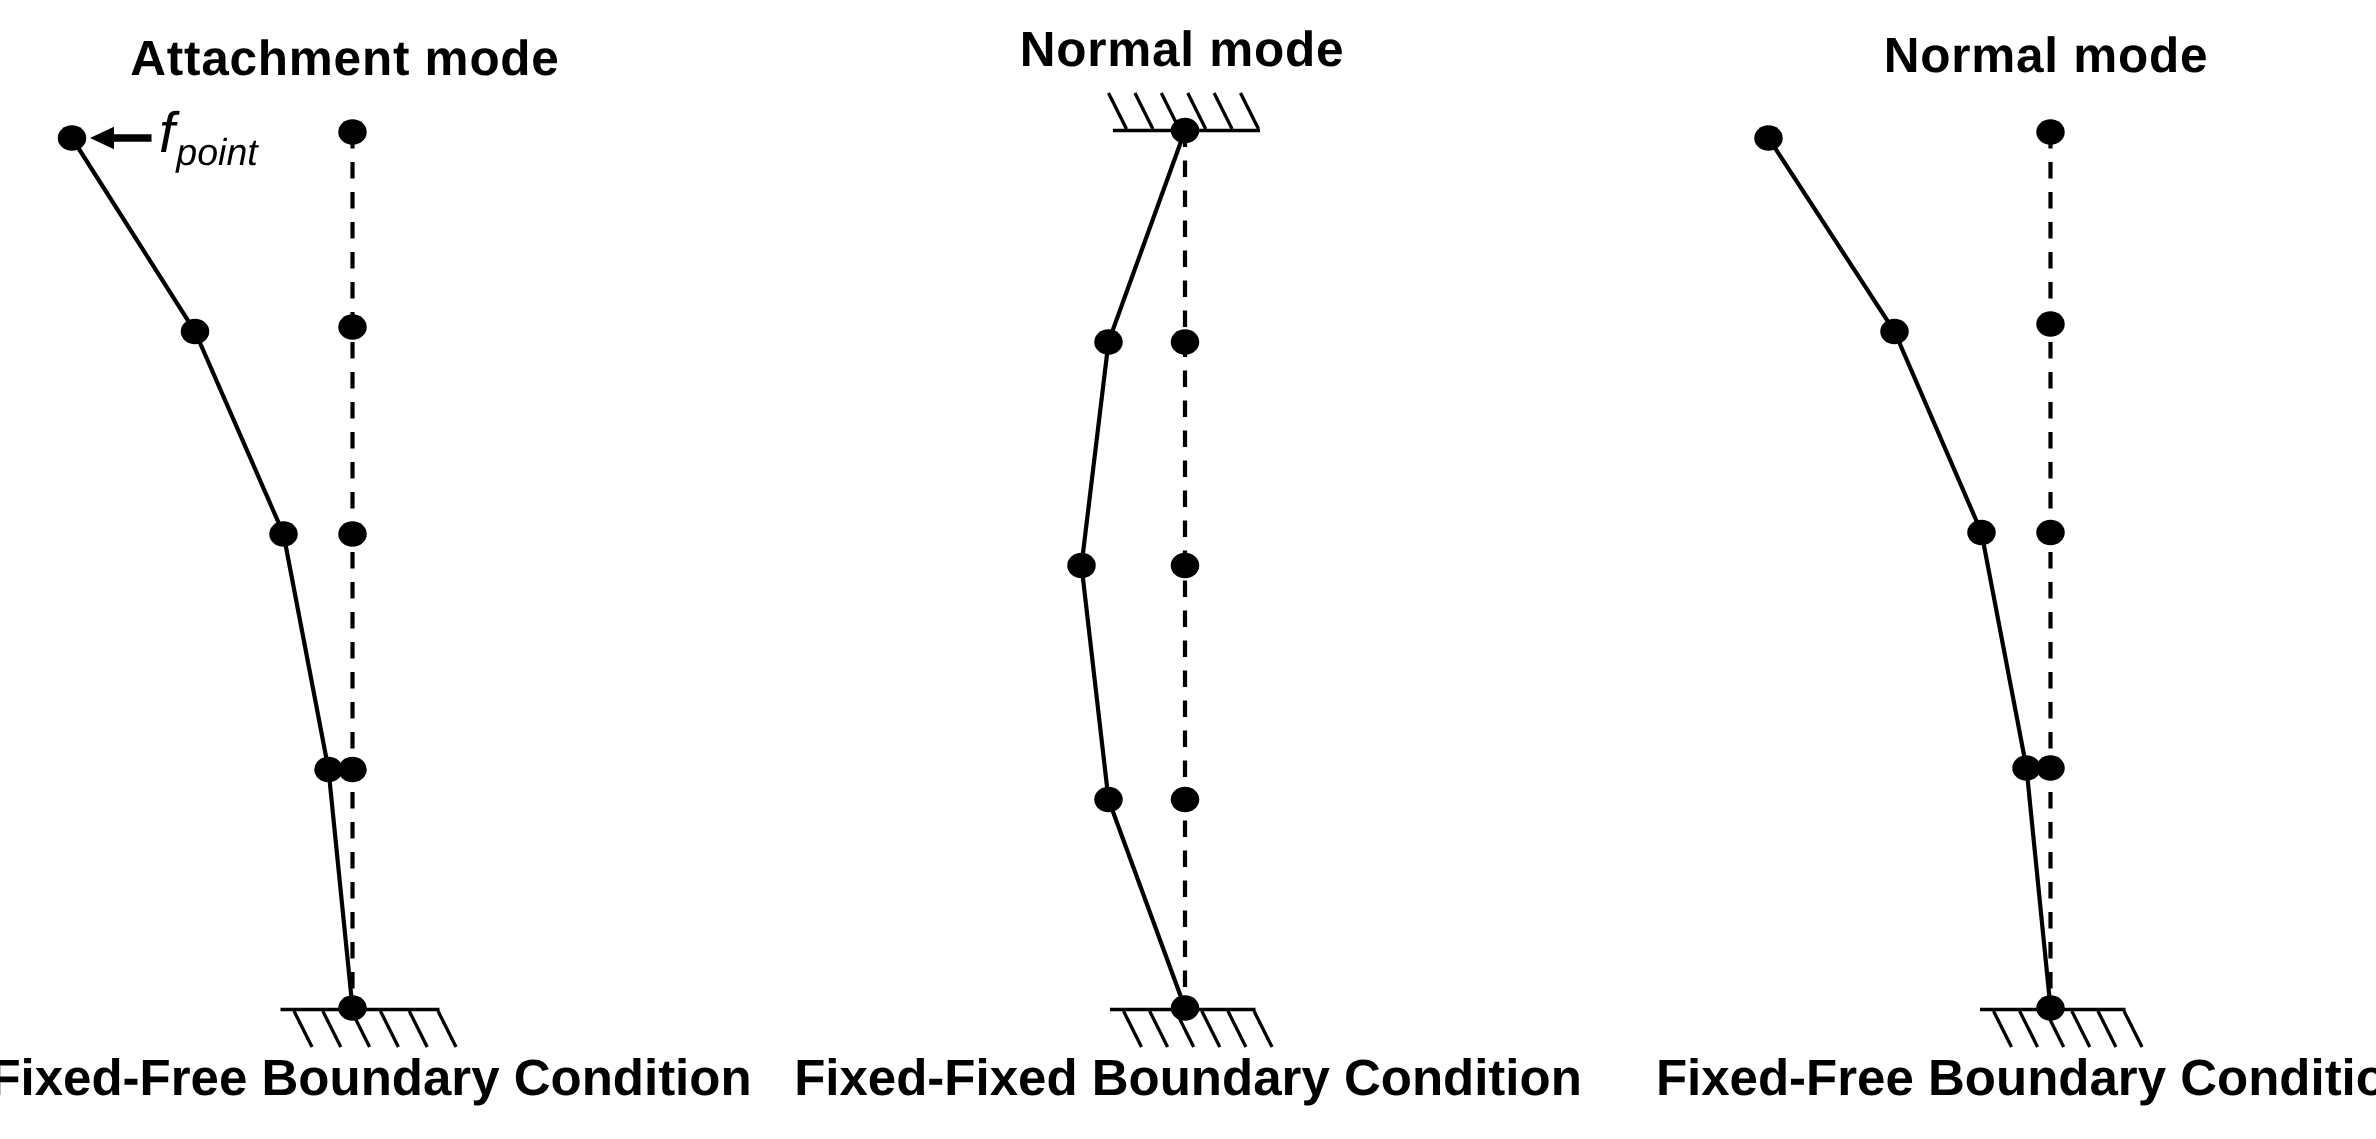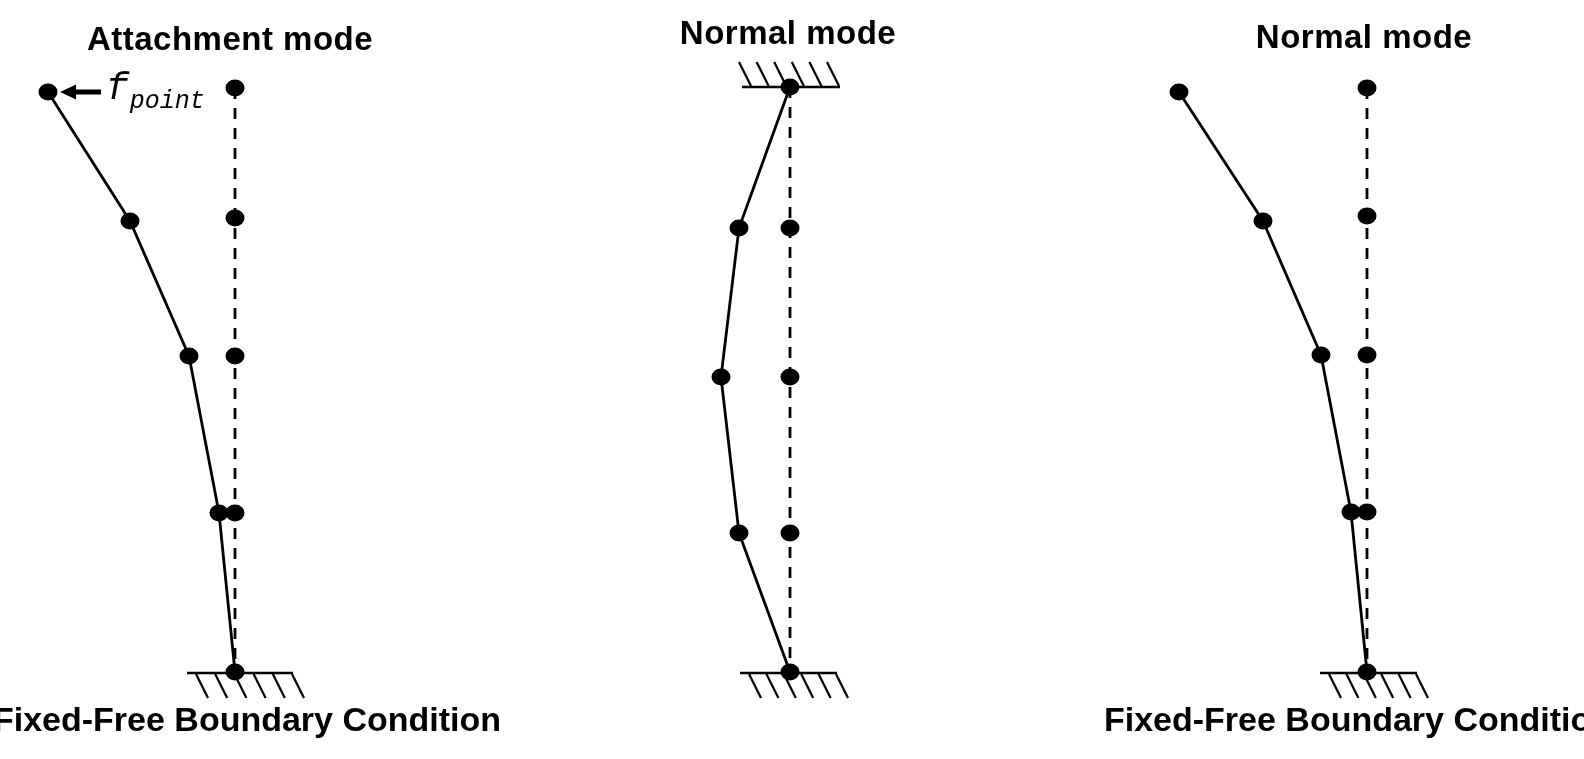--- a/index.html
+++ b/index.html
@@ -33,21 +33,21 @@
     position: absolute;
     transform: translateX(-50%);
     font-size: 34px;
     font-weight: 700;
     color: #000000;
     white-space: nowrap;
   }
   .force-label {
     position: absolute;
     color: #000000;
-    font-family: Liberation Mono, monospace;
+    font-family: Liberation Sans, sans-serif;
     font-style: italic;
     white-space: nowrap;
   }
   .force-label .fl-base {
     font-size: 38px;
     line-height: 1;
   }
   .force-label .fl-sub {
     font-size: 25px;
     line-height: 1;
@@ -124,19 +124,20 @@
       <ellipse cx="1321" cy="355" rx="9.5" ry="8.5" fill="#000000"></ellipse>
       <ellipse cx="1351" cy="512" rx="9.5" ry="8.5" fill="#000000"></ellipse>
       <ellipse cx="1367" cy="672" rx="9.5" ry="8.5" fill="#000000"></ellipse>
     </svg>
 
   <div class="panel-title" id="title-0" style="left: 230px; top: 20px;">Attachment mode</div>
   <div class="panel-title" id="title-1" style="left: 788px; top: 14px;">Normal mode</div>
   <div class="panel-title" id="title-2" style="left: 1364px; top: 18px;">Normal mode</div>
 
   <div class="panel-caption" id="caption-0" style="left: 247px; top: 700px;">Fixed-Free Boundary Condition</div>
+  <div class="panel-caption" id="caption-1" style="left: 792px; top: 700px;">Fixed-Fixed Boundary Condition</div>
   <div class="panel-caption" id="caption-2" style="left: 1358px; top: 700px;">Fixed-Free Boundary Condition</div>
 
   <div class="force-label" id="force-label" style="left: 106px; top: 70px;">
     <span class="fl-base">f</span><span class="fl-sub">point</span>
   </div>
 
 </div>
 
 </body></html>

